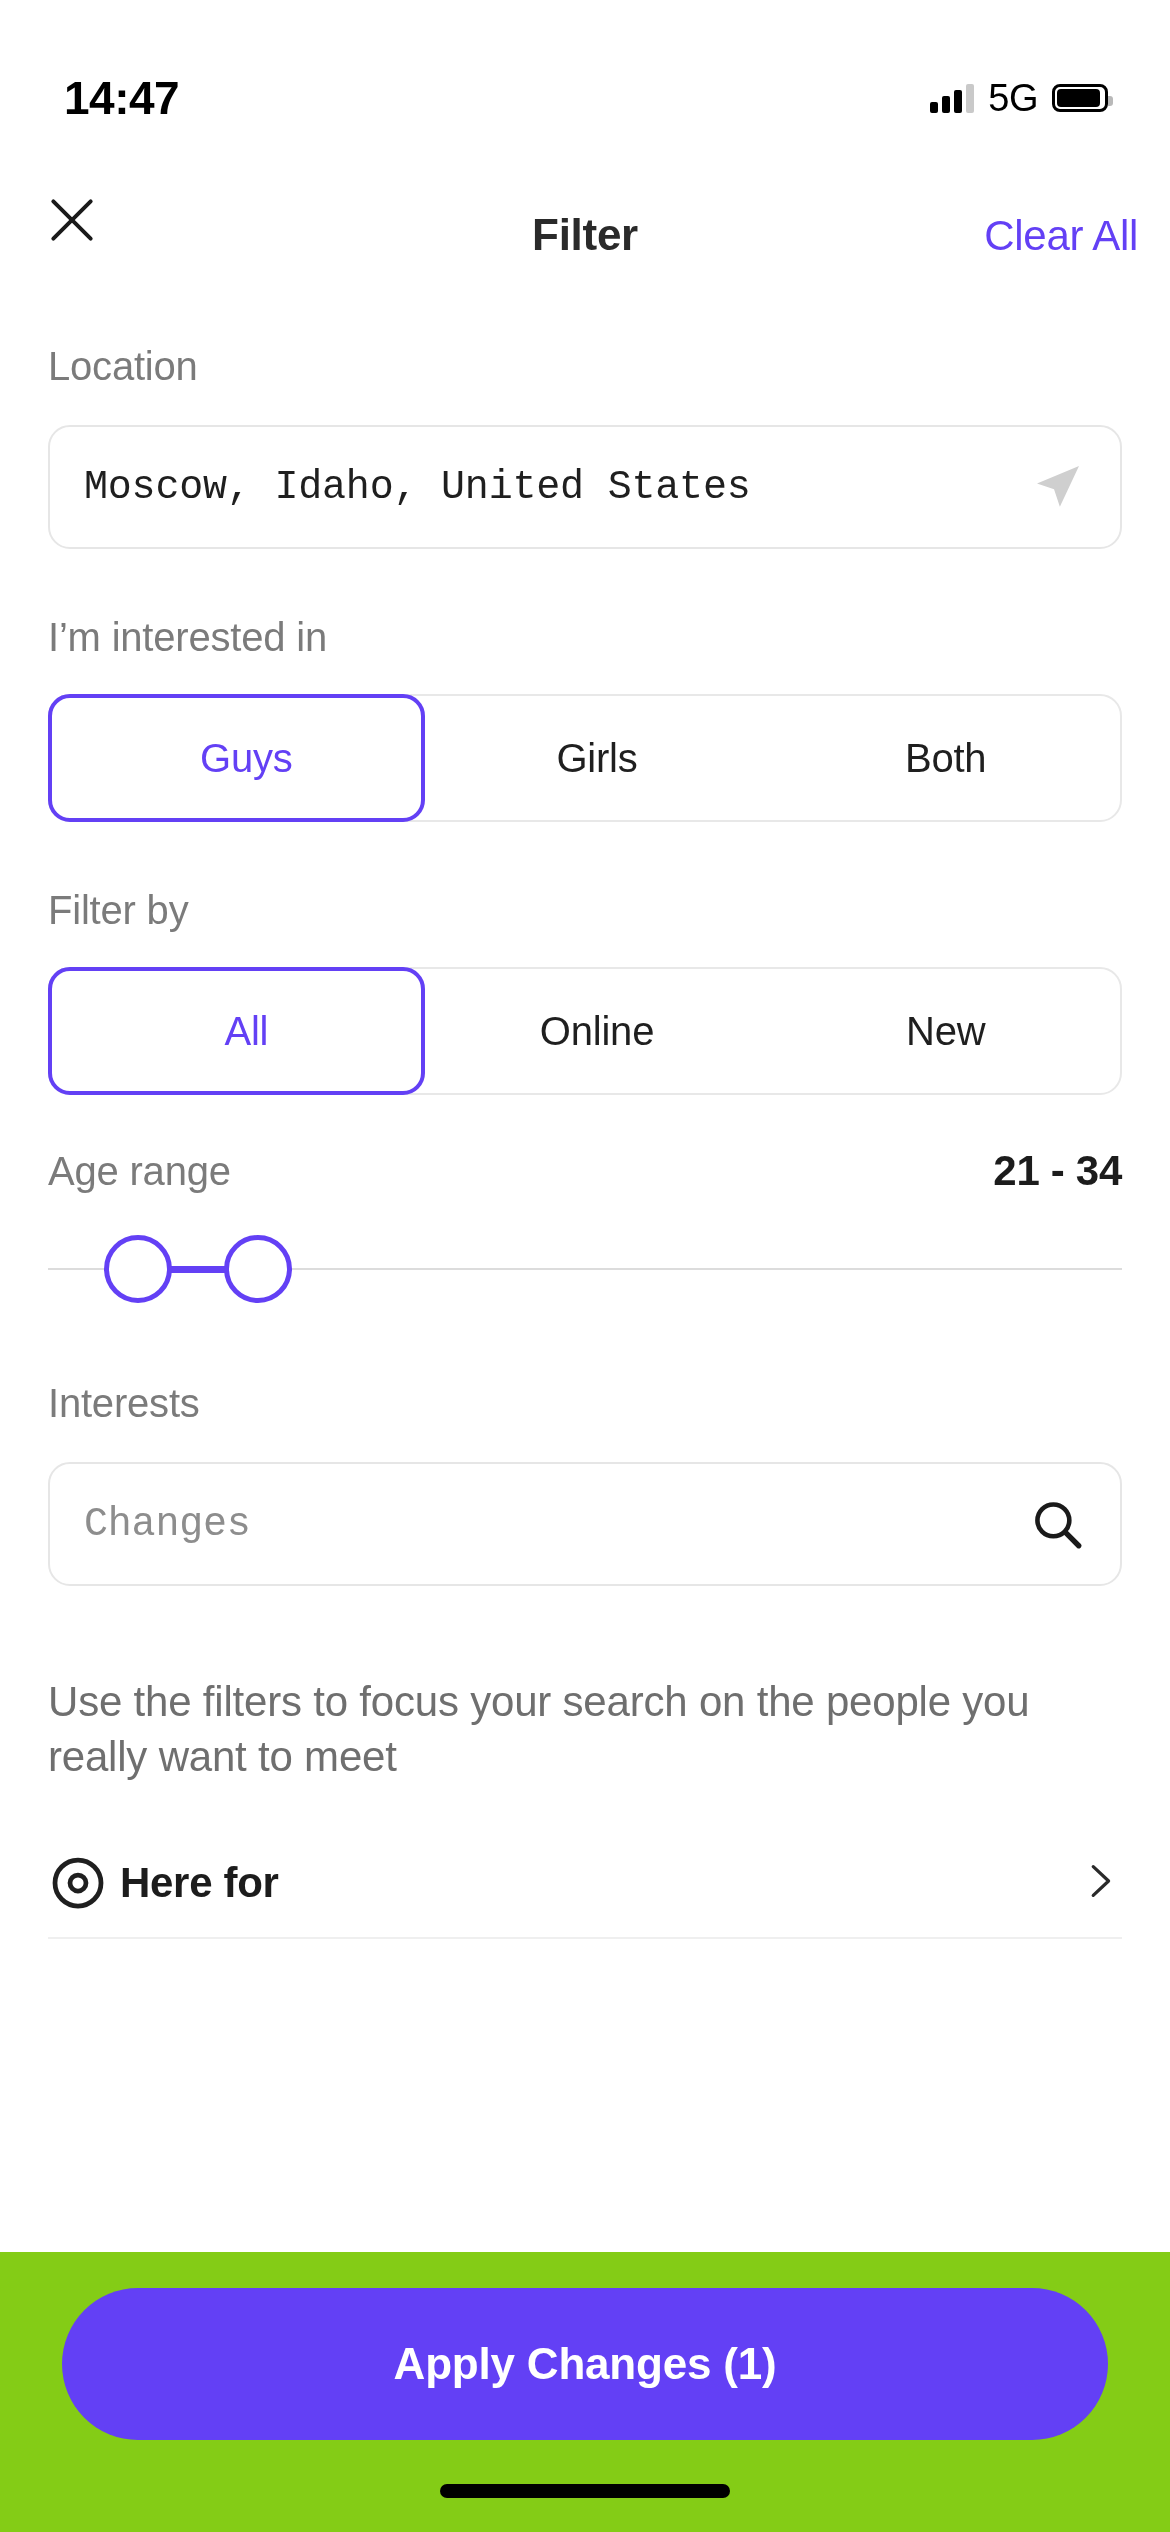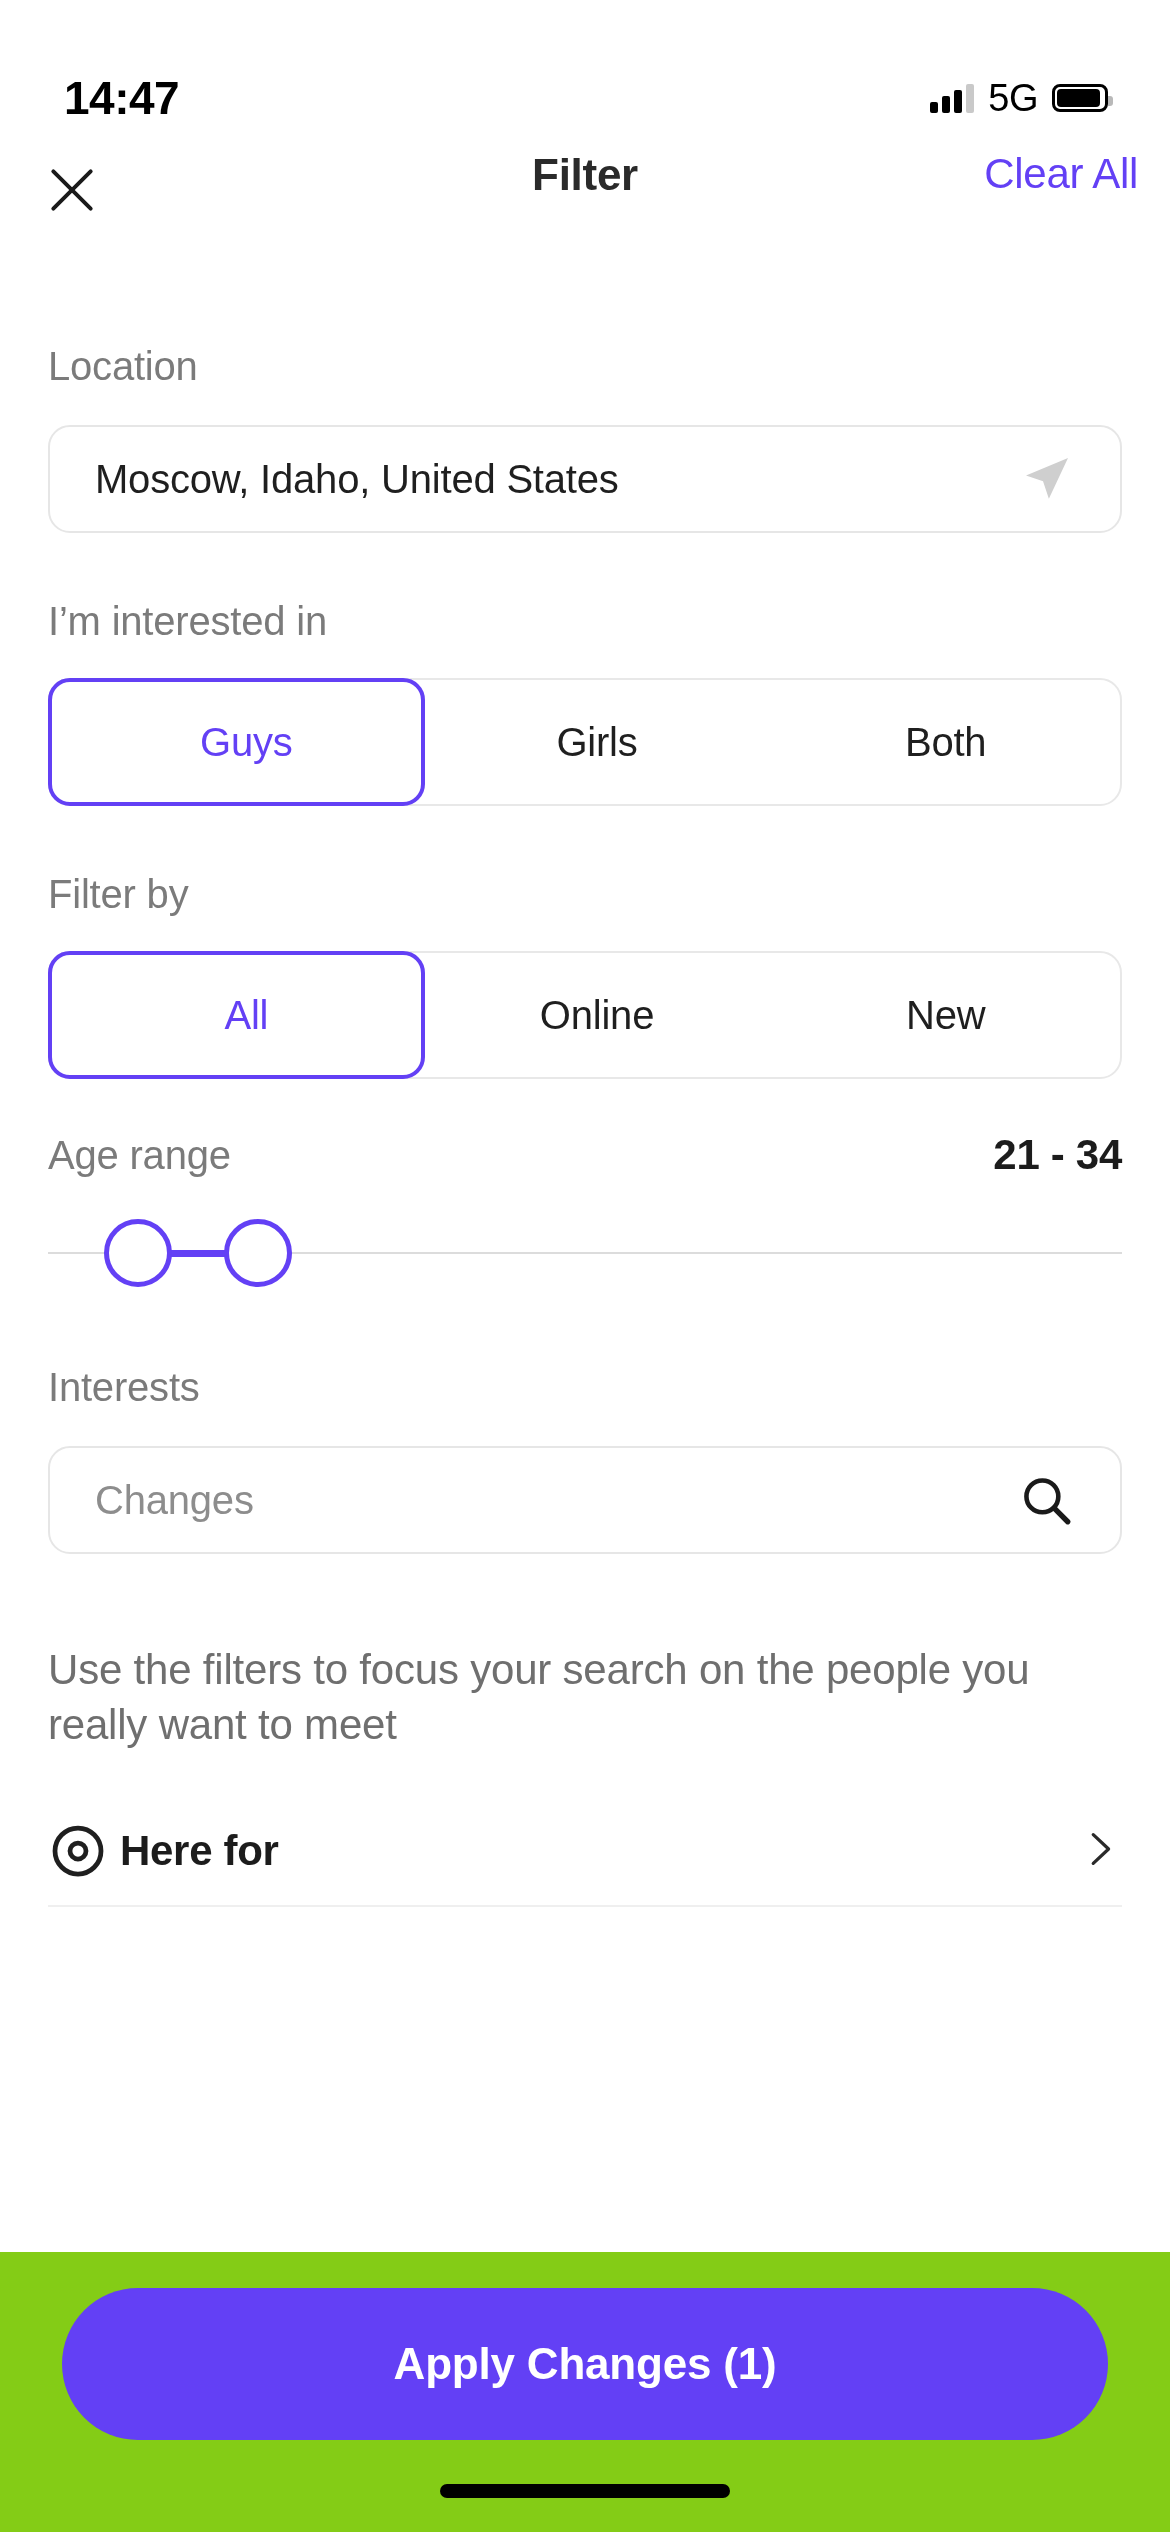--- a/index.html
+++ b/index.html
@@ -26,42 +26,42 @@
   .sig i:nth-child(3){ height:23px; }
   .sig i:nth-child(4){ height:29px; background:#c9c9c9; }
   .net { font-size:38px; font-weight:500; color:#000; letter-spacing:-0.5px; }
   .batt { position:relative; width:56px; height:28px; border:3px solid #000; border-radius:8px; padding:2px; }
   .batt .fill { height:100%; width:94%; background:#000; border-radius:4px; }
   .batt::after { content:""; position:absolute; right:-8px; top:9px; width:5px; height:10px; background:#b9b9b9; border-radius:0 3px 3px 0; }
 
   
   .navbar {
     position:absolute; top:150px; left:0; right:0; height:110px;
-    display:flex; align-items:flex-start; padding:0 32px;
+    display:flex; align-items:flex-end; padding:0 32px;
   }
   .close-btn { width:80px; height:80px; display:flex; align-items:center; justify-content:center; cursor:pointer; }
   .nav-title {
     position:absolute; left:0; right:0; text-align:center;
     font-size:44px; font-weight:700; color:#2a2a2a; letter-spacing:-0.3px;
   }
   .clear-all {
     margin-left:auto; position:relative; z-index:2;
     font-size:42px; font-weight:500; color:#6340f5; letter-spacing:-0.3px; cursor:pointer;
   }
 
   
   .content { position:absolute; top:262px; left:0; right:0; bottom:0; padding:0 48px; }
 
   .section-label {
     font-size:40px; color:#7b7b7b; font-weight:400; letter-spacing:-0.2px;
   }
 
   .field {
-    margin-top:36px; height:108px; border:2px solid #e6e6e6; border-radius:22px;
-    display:flex; align-items:center; padding:0 45px;
+    margin-top:36px; height:124px; border:2px solid #e6e6e6; border-radius:22px;
+    display:flex; align-items:center; padding:0 34px;font-family:Liberation Mono, monospace;
   }
   .field-value { font-size:40px; color:#1f1f1f; letter-spacing:-0.2px; }
   .field-placeholder { font-size:40px; color:#8d8d8d; letter-spacing:-0.2px; }
   .field .spacer { flex:1; }
 
   .seg {
     margin-top:34px; height:128px; border:2px solid #e8e8e8; border-radius:22px;
     display:flex; align-items:stretch; position:relative;
   }
   .seg-item {

